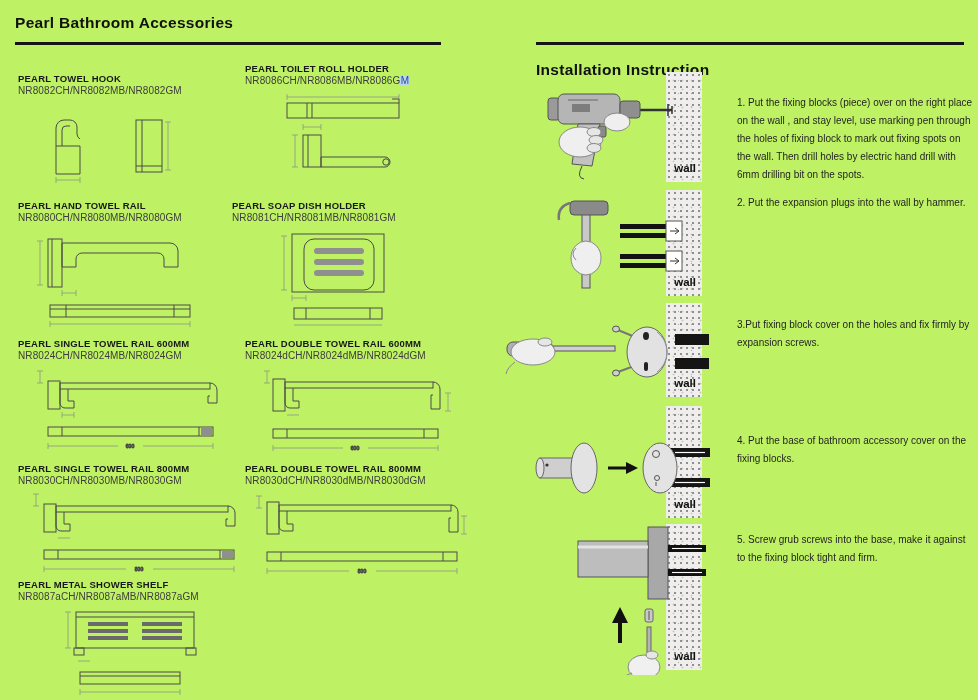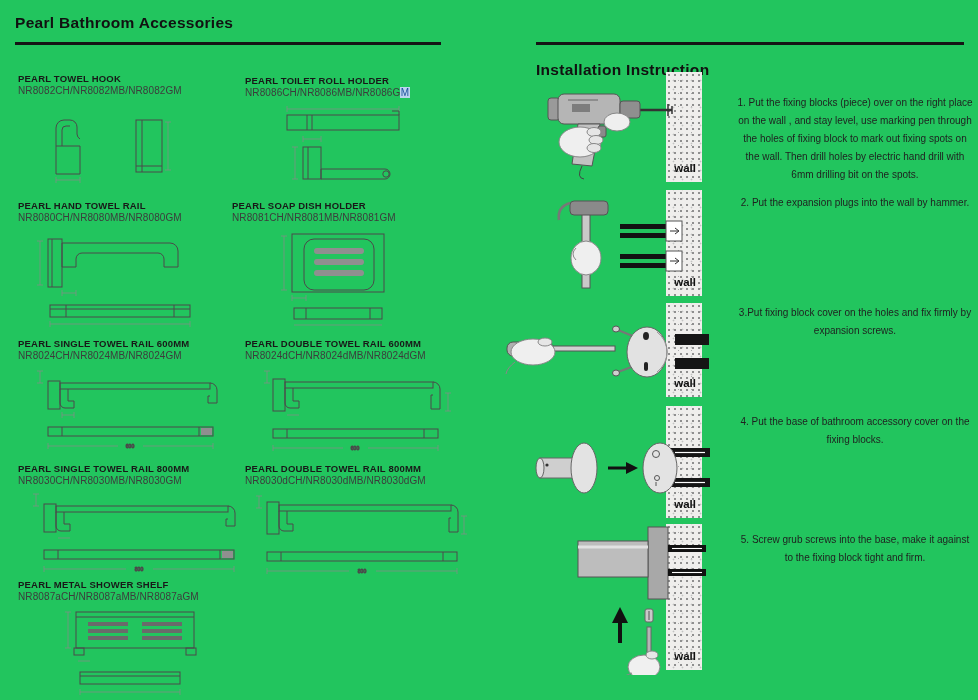--- a/index.html
+++ b/index.html
@@ -1,33 +1,33 @@
 <!DOCTYPE html>
 <html><head>
 <meta charset="utf-8">
 <style>
   html,body{margin:0;padding:0;background:#fff;}
   body{width:978px;height:700px;position:relative;overflow:hidden;
        font-family:"Liberation Sans",sans-serif;color:#1a1a1a;}
-  .page{position:absolute;inset:0;background:#22c55e;text-decoration:underline;}
+  .page{position:absolute;inset:0;background:#bef264;text-decoration:underline;}
 
   
   .panel-title{position:absolute;font-size:15.5px;font-weight:bold;letter-spacing:.3px;color:#111;}
   .rule{position:absolute;height:3px;background:#151515;}
 
   
   .product{position:absolute;}
   .p-name{font-size:9.5px;font-weight:bold;letter-spacing:.2px;color:#181818;}
   .p-codes{font-size:10px;color:#3c3c3c;margin-top:1px;letter-spacing:.1px;}
   .hl{color:#1a4f9c;background:#bcd4ee;padding:0 .5px;}
   .diagram{display:block;}
   .diagram text{font-size:5px;fill:#6a6a6a;}
 
   
-  .step-text{position:absolute;width:236px;font-size:10px;line-height:18px;color:#1f1f1f;text-align:center;}
+  .step-text{position:absolute;width:236px;font-size:10px;line-height:18px;color:#1f1f1f;}
   .wall{position:absolute;left:666px;width:36px;z-index:1;
         background-color:#efeeec;
         background-image:
           radial-gradient(#8f8f8f .8px, transparent .95px),
           radial-gradient(#c2c2c2 .9px, transparent 1.05px),
           radial-gradient(#a8a8a8 .7px, transparent .85px);
         background-size:6px 6px, 9px 9px, 13px 13px;
         background-position:0 0, 3px 4px, 6px 2px;}
   .wall-label{position:absolute;right:6px;bottom:8px;font-size:11.5px;font-weight:bold;color:#111;}
   .step-illo{position:absolute;z-index:2;}
@@ -50,21 +50,21 @@
         <path d="M44,34 V18 a4,4 0 0 1 4,-4 h4"></path>
         <path d="M38,68 h24 M38,65 v6 M62,65 v6" stroke="#8a8a8a" stroke-width="0.7"></path>
         <rect x="118" y="8" width="26" height="52"></rect>
         <line x1="124" y1="8" x2="124" y2="60"></line>
         <line x1="118" y1="54" x2="144" y2="54"></line>
         <path d="M150,10 v48 M147,10 h6 M147,58 h6" stroke="#8a8a8a" stroke-width="0.7"></path>
       </g>
     </svg>
   </div>
 
-  <div class="product" style="left:245px;top:75px;width:225px;">
+  <div class="product" style="left:245px;top:63px;width:225px;">
     <div class="p-name">PEARL TOILET ROLL HOLDER</div>
     <div class="p-codes"><span>NR8086CH/NR8086MB/NR8086G</span><span class="hl">M</span></div>
     <svg class="diagram" width="215" height="92" viewBox="0 0 215 92" style="margin-top:3px;">
       <g stroke="#4a4a4a" fill="none" stroke-width="1">
         <path d="M42,8 h112 M42,5 v6 M154,5 v6" stroke="#8a8a8a" stroke-width="0.7"></path>
         <rect x="42" y="14" width="112" height="15"></rect>
         <line x1="62" y1="14" x2="62" y2="29"></line>
         <line x1="67" y1="14" x2="67" y2="29"></line>
         <path d="M154,14 v-4 h-7"></path>
         <path d="M58,38 h18 M58,35 v6 M76,35 v6" stroke="#8a8a8a" stroke-width="0.7"></path>
@@ -336,17 +336,17 @@
       <line x1="89" y1="86" x2="89" y2="95" stroke="#555"></line>
       <rect x="87" y="102" width="4" height="38" fill="#b5b5b5" stroke="#666"></rect>
       <ellipse cx="84" cy="142" rx="16" ry="12" fill="#f0f0f0" stroke="#888"></ellipse>
       <ellipse cx="92" cy="130" rx="6" ry="4" fill="#e6e6e6" stroke="#888"></ellipse>
       <path d="M72,148 q-20,8 -34,14" fill="none" stroke="#888"></path>
     </g>
   </svg>
 
   <div class="step-text" style="left:737px;top:94px;">1. Put the fixing blocks (piece) over on the right place on the wall , and stay level, use marking pen through the holes of fixing block to mark out fixing spots on the wall. Then drill holes by electric hand drill with 6mm drilling bit on the spots.</div>
   <div class="step-text" style="left:737px;top:194px;">2. Put the expansion plugs into the wall by hammer.</div>
-  <div class="step-text" style="left:737px;top:304px;">3.Put fixing block cover on the holes and fix firmly by expansion screws.</div>
-  <div class="step-text" style="left:737px;top:413px;">4. Put the base of bathroom accessory cover on the fixing blocks.</div>
+  <div class="step-text" style="left:737px;top:316px;">3.Put fixing block cover on the holes and fix firmly by expansion screws.</div>
+  <div class="step-text" style="left:737px;top:432px;">4. Put the base of bathroom accessory cover on the fixing blocks.</div>
   <div class="step-text" style="left:737px;top:531px;">5. Screw grub screws into the base, make it  against to the fixing block tight and firm.</div>
 
 </div>
 
 </body></html>

